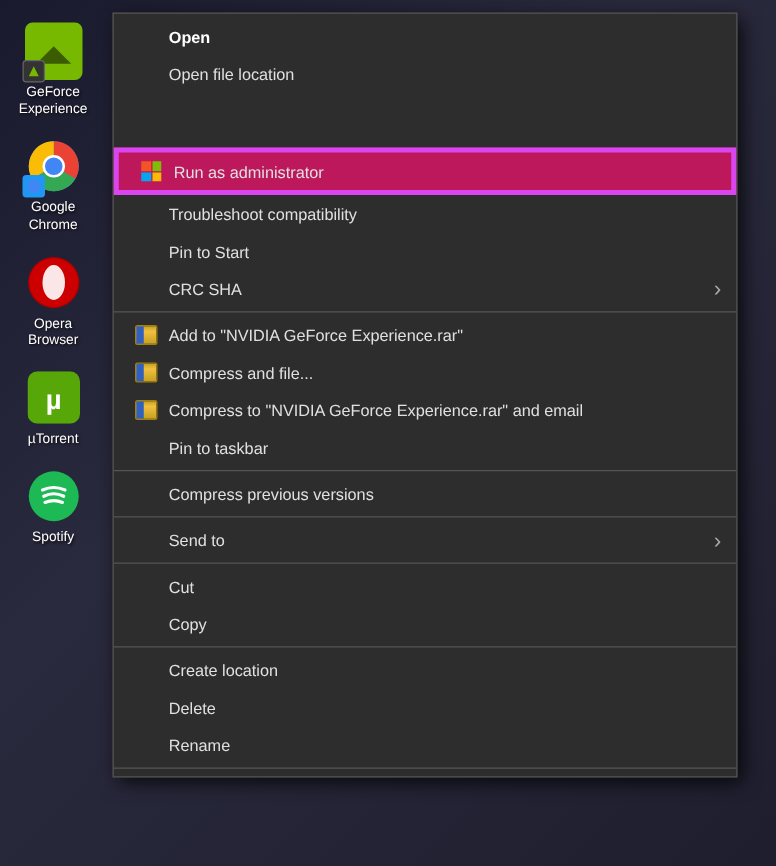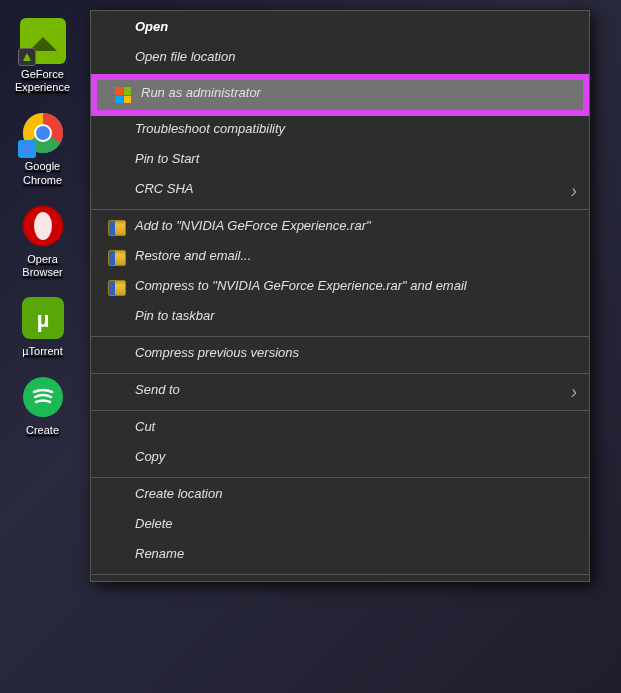--- a/index.html
+++ b/index.html
@@ -36,21 +36,20 @@
     }
 
     .desktop-icon {
       display: flex;
       flex-direction: column;
       align-items: center;
       padding: 8px 5px;
       cursor: pointer;
       width: 80px;
       border-radius: 4px;
-      text-decoration: underline;
     }
 
     .icon-img {
       width: 46px;
       height: 46px;
       border-radius: 8px;
       display: flex;
       align-items: center;
       justify-content: center;
       font-size: 24px;
@@ -94,35 +93,35 @@
       width: 500px;
       background: #2d2d2d;
       border: 1px solid #555;
       box-shadow: 4px 4px 15px rgba(0,0,0,0.8);
       z-index: 100;
       padding: 3px 0;
     }
 
     .menu-item {
       display: flex;
-      align-items: flex-start;
+      align-items: center;
       padding: 5px 16px 5px 16px;
       color: #e0e0e0;
       font-size: 13px;
       cursor: pointer;
       position: relative;
       min-height: 26px;
       white-space: nowrap;
-      font-style: italic;
     }
 
     .menu-item.highlighted {
-      background: #737373;
-      border: 6px solid #d946ef;
+      background: #be185d;
+      border: 4px solid #d946ef;
       color: #e0e0e0;
+      margin-top: 44px;
     }
 
     .menu-item.bold-item {
       font-weight: bold;
       color: #ffffff;
     }
 
     .menu-divider {
       height: 1px;
       background: #555;
@@ -257,21 +256,21 @@
 
     <div class="desktop-icon">
       <div class="icon-img">
         <svg width="42" height="42" viewBox="0 0 42 42">
           <circle cx="21" cy="21" r="20" fill="#1db954"></circle>
           <path d="M12 16 Q21 12 30 16" stroke="white" stroke-width="2.5" fill="none" stroke-linecap="round"></path>
           <path d="M13 21 Q21 17 29 21" stroke="white" stroke-width="2.5" fill="none" stroke-linecap="round"></path>
           <path d="M14 26 Q21 23 28 26" stroke="white" stroke-width="2.5" fill="none" stroke-linecap="round"></path>
         </svg>
       </div>
-      <span class="icon-label">Create</span>
+      <span class="icon-label">Spotify</span>
     </div>
 
   </div>
 
   <div class="context-menu">
 
     <div class="menu-item bold-item">
       <div class="menu-icon"></div>
       <span>Open</span>
     </div>
@@ -318,21 +317,21 @@
       <div class="menu-icon">
         <div class="winrar-icon"></div>
       </div>
       <span>Add to "NVIDIA GeForce Experience.rar"</span>
     </div>
 
     <div class="menu-item">
       <div class="menu-icon">
         <div class="winrar-icon"></div>
       </div>
-      <span>Restore and email...</span>
+      <span>Compress and file...</span>
     </div>
 
     <div class="menu-item">
       <div class="menu-icon">
         <div class="winrar-icon"></div>
       </div>
       <span>Compress to "NVIDIA GeForce Experience.rar" and email</span>
     </div>
 
     <div class="menu-item">

